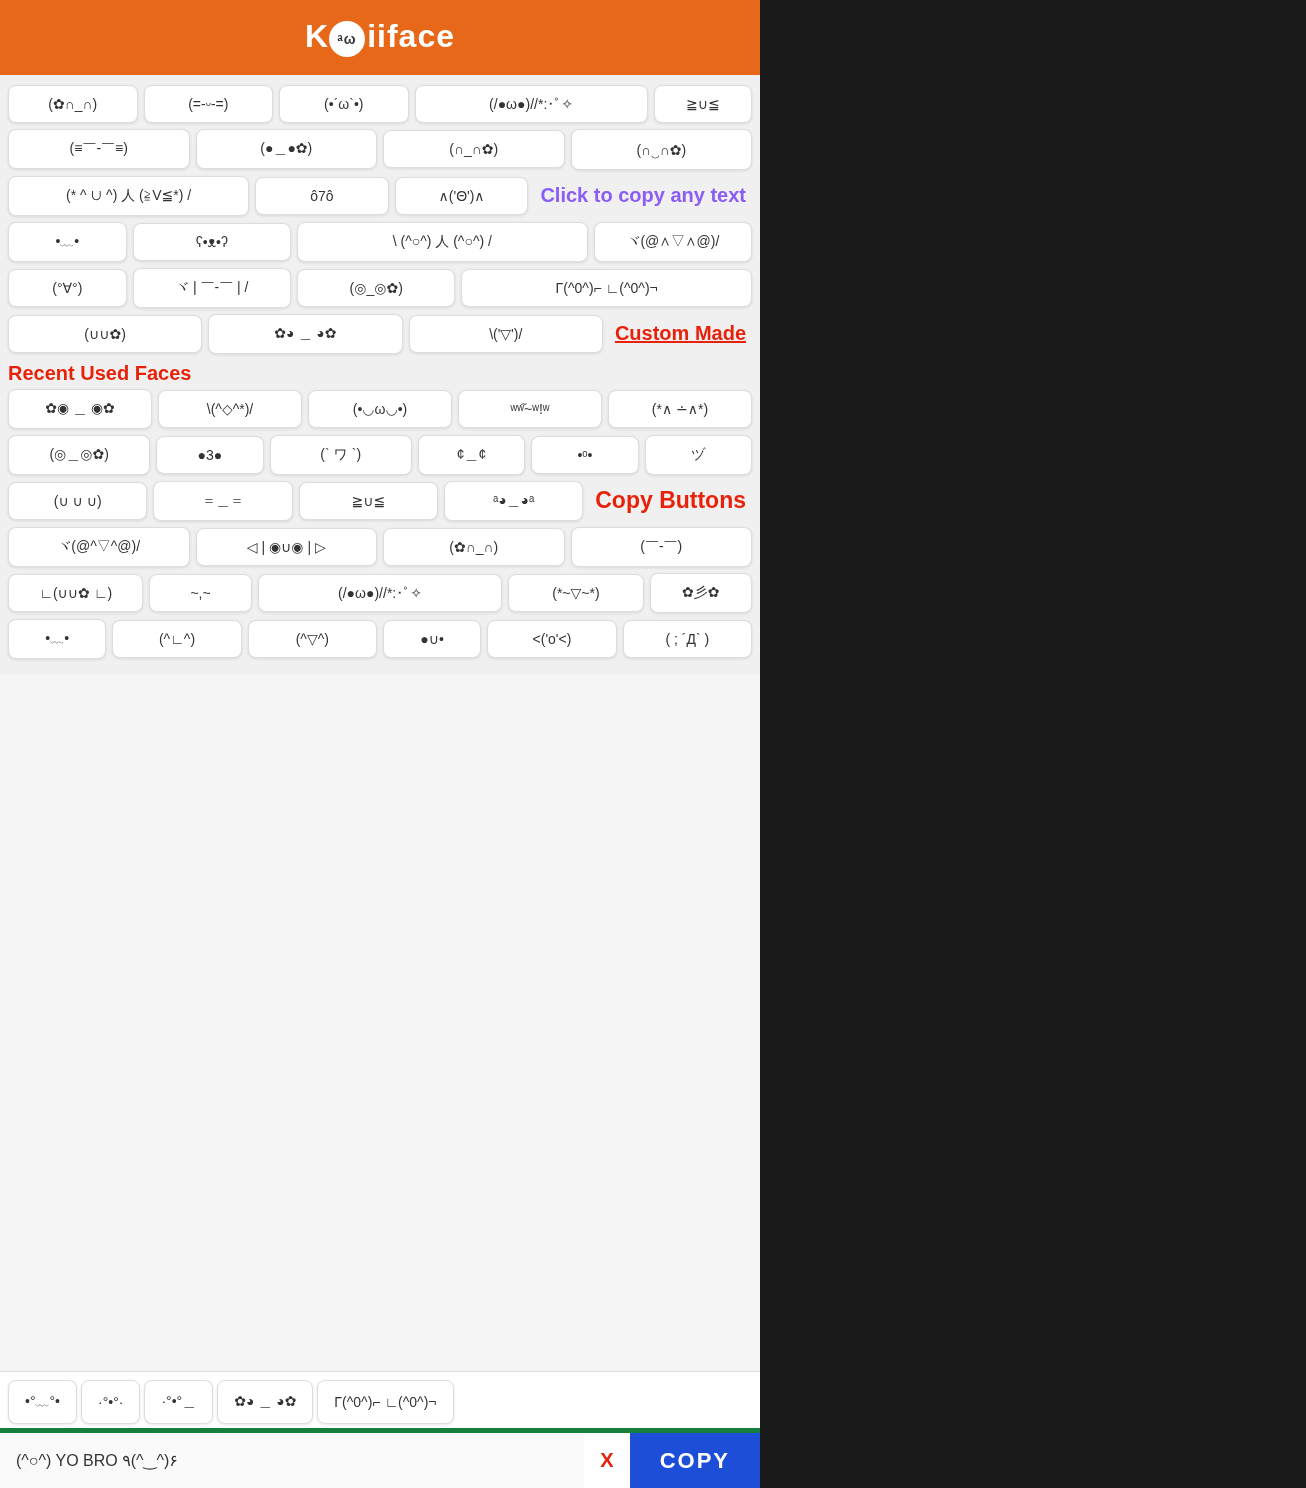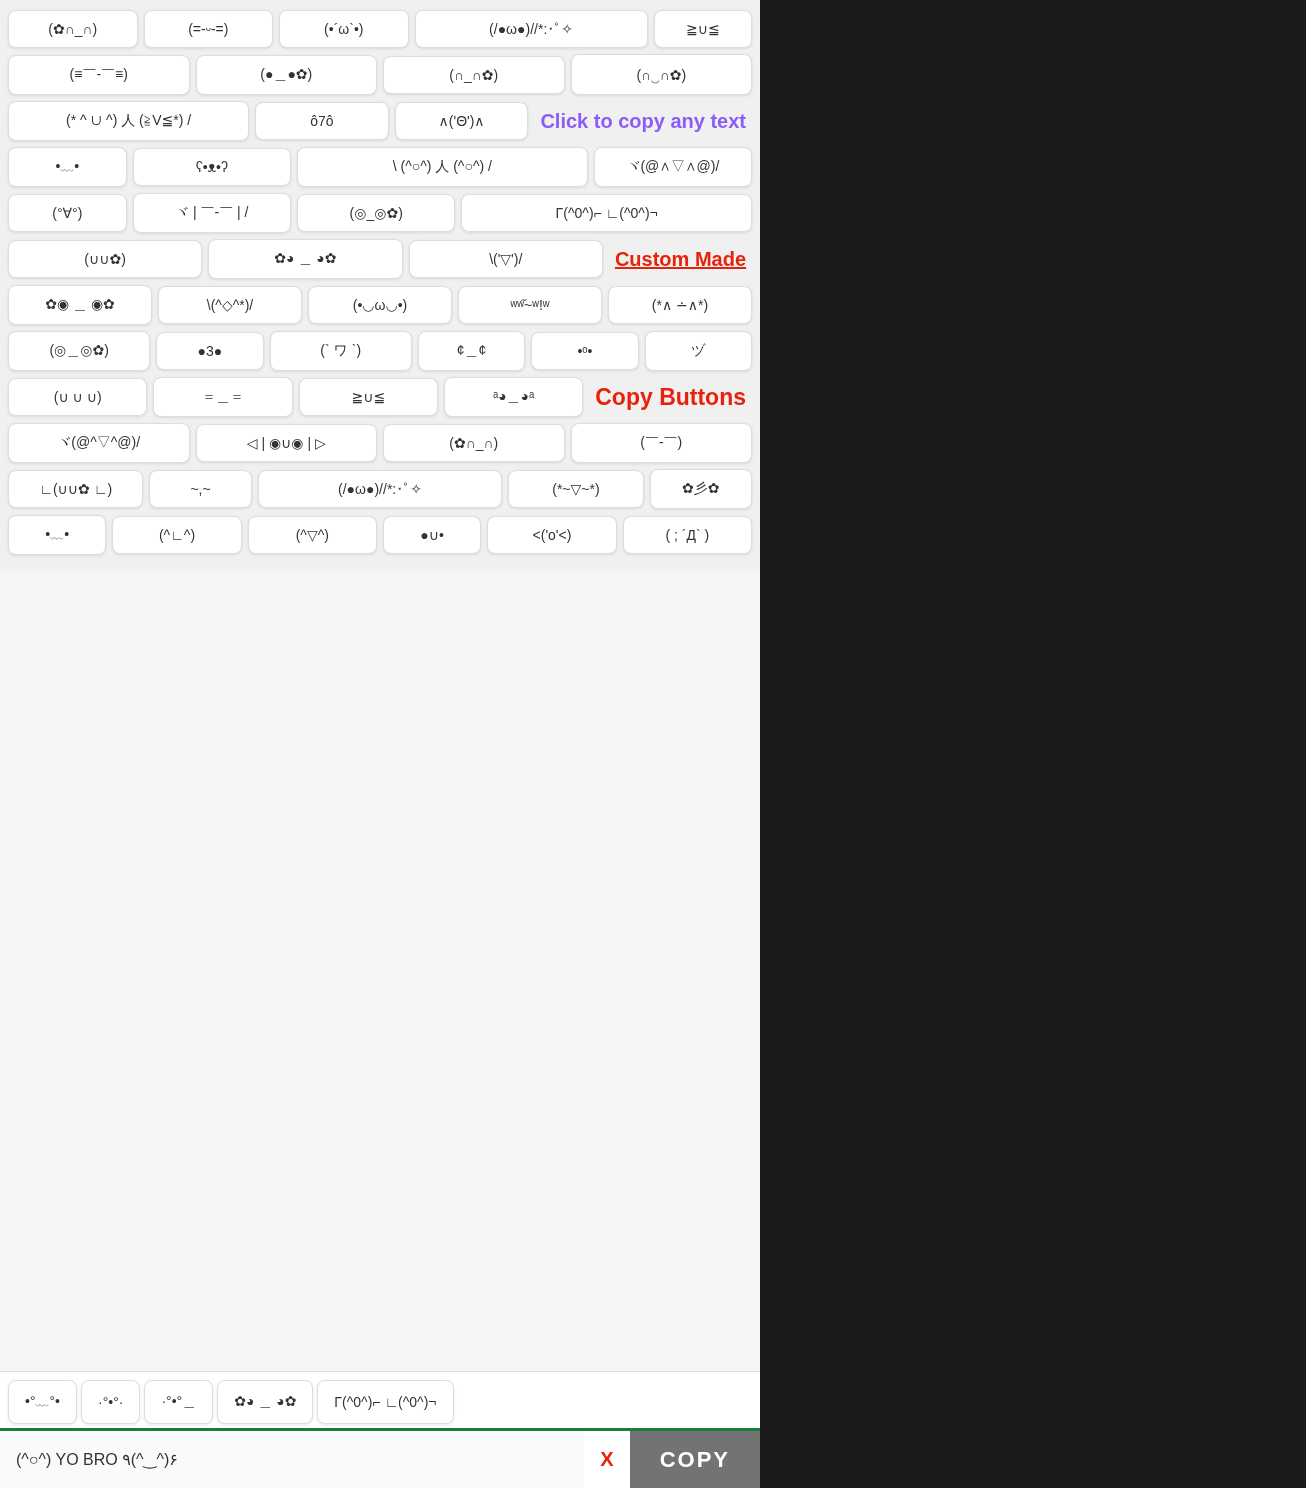--- a/index.html
+++ b/index.html
@@ -94,59 +94,64 @@
       font-size: 14px;
       cursor: pointer;
       flex-shrink: 0;
       text-align: center;
       color: #333;
       box-shadow: 0 1px 3px rgba(0,0,0,0.1);
     }
     .input-row {
       display: flex;
       height: 60px;
-      border-top: 3px solid #15803d;
+      border-top: 5px solid #15803d;
     }
     .text-input {
       flex: 1;
       border: none;
       padding: 0 16px;
       font-size: 16px;
       color: #333;
       outline: none;
       background: #fafafa;
     }
     .clear-btn {
       background: none;
       border: none;
       color: #e8220a;
       font-size: 20px;
       font-weight: bold;
       padding: 0 16px;
       cursor: pointer;
     }
     .copy-btn {
-      background: #737373;
+      background: #1d4ed8;
       color: white;
       border: none;
       font-size: 22px;
       font-weight: bold;
       padding: 0 30px;
       cursor: pointer;
       letter-spacing: 2px;
     }
     .main-content {
       padding-bottom: 130px;
     }
   </style>
 </head>
 <body>
 
 <div id="app">
 
+  <div class="header">
+    <div class="header-title">
+      K<span class="logo-icon">ᵃω</span>iiface
+    </div>
+  </div>
 
   <div class="main-content">
 
     <div class="faces-grid">
       <div class="face-row">
         <button class="face-btn">(✿∩_∩)</button>
         <button class="face-btn">(=-ᵕ-=)</button>
         <button class="face-btn">(•´ω`•)</button>
         <button class="face-btn wide">(/●ω●)//*:･ﾟ✧</button>
         <button class="face-btn narrow">≧∪≦</button>
@@ -182,20 +187,23 @@
         <button class="face-btn wide">Γ(^0^)⌐ ∟(^0^)¬</button>
       </div>
 
       <div class="face-row" style="margin-top:6px;">
         <button class="face-btn">(∪∪✿)</button>
         <button class="face-btn">✿◕ ＿ ◕✿</button>
         <button class="face-btn">\('▽')/</button>
         <div style="padding: 4px 6px; font-size: 20px; font-weight: bold; color: #e8220a; white-space: nowrap; text-decoration: underline;">Custom Made</div>
       </div>
 
+      <div style="padding: 2px 0 4px 0;">
+        <span style="font-size: 20px; font-weight: bold; color: #e8220a;">Recent Used Faces</span>
+      </div>
 
       <div class="face-row">
         <button class="face-btn">✿◉ ＿ ◉✿</button>
         <button class="face-btn">\(^◇^*)/</button>
         <button class="face-btn">(•◡ω◡•)</button>
         <button class="face-btn">ʷʷ᷉~ʷ!ʷ</button>
         <button class="face-btn">(*∧ ∸∧*)</button>
       </div>
 
       <div class="face-row">

